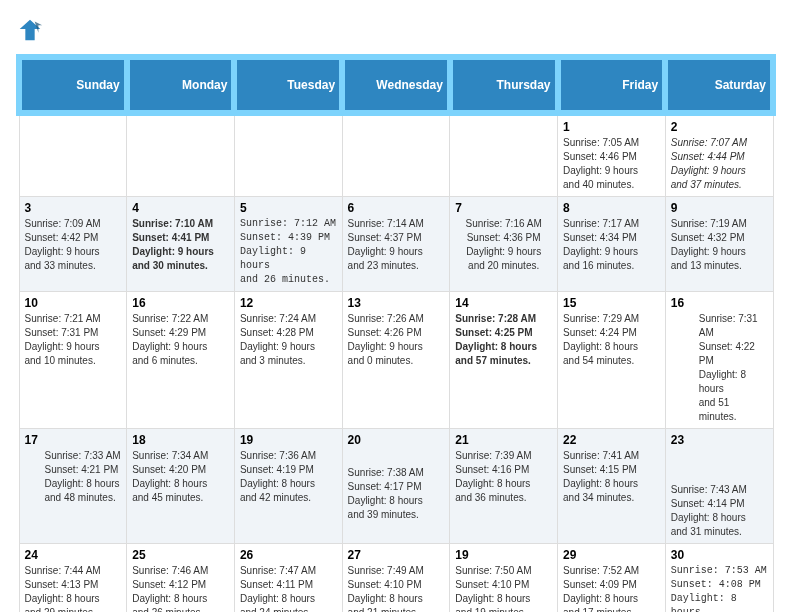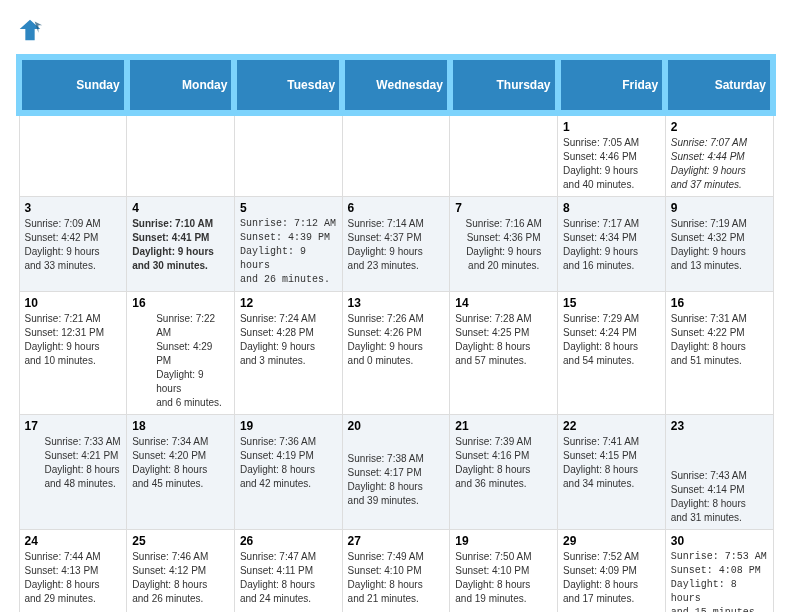--- a/index.html
+++ b/index.html
@@ -185,62 +185,62 @@
           <div class="day-info" style="white-space: pre-line;">Sunrise: 7:19 AM
 Sunset: 4:32 PM
 Daylight: 9 hours
 and 13 minutes.</div>
         </td>
       </tr>
       <tr>
         <td>
           <span class="day-num">10</span>
           <div class="day-info" style="white-space: pre-line;">Sunrise: 7:21 AM
-Sunset: 12:31 PM
+Sunset: 7:31 PM
 Daylight: 9 hours
 and 10 minutes.</div>
         </td>
         <td>
           <span class="day-num">16</span>
-          <div class="day-info" style="white-space: pre-line; margin-left: 24px;">Sunrise: 7:22 AM
+          <div class="day-info" style="white-space: pre-line;">Sunrise: 7:22 AM
 Sunset: 4:29 PM
 Daylight: 9 hours
 and 6 minutes.</div>
         </td>
         <td>
           <span class="day-num">12</span>
           <div class="day-info" style="white-space: pre-line;">Sunrise: 7:24 AM
 Sunset: 4:28 PM
 Daylight: 9 hours
 and 3 minutes.</div>
         </td>
         <td>
           <span class="day-num">13</span>
           <div class="day-info" style="white-space: pre-line;">Sunrise: 7:26 AM
 Sunset: 4:26 PM
 Daylight: 9 hours
 and 0 minutes.</div>
         </td>
         <td>
           <span class="day-num">14</span>
-          <div class="day-info" style="white-space: pre-line;">Sunrise: 7:28 AM
+          <div class="day-info" style="white-space: pre-line; font-weight: bold;">Sunrise: 7:28 AM
 Sunset: 4:25 PM
 Daylight: 8 hours
 and 57 minutes.</div>
         </td>
         <td>
           <span class="day-num">15</span>
           <div class="day-info" style="white-space: pre-line;">Sunrise: 7:29 AM
 Sunset: 4:24 PM
 Daylight: 8 hours
 and 54 minutes.</div>
         </td>
         <td>
           <span class="day-num">16</span>
-          <div class="day-info" style="white-space: pre-line;">Sunrise: 7:31 AM
+          <div class="day-info" style="white-space: pre-line; margin-left: 28px;">Sunrise: 7:31 AM
 Sunset: 4:22 PM
 Daylight: 8 hours
 and 51 minutes.</div>
         </td>
       </tr>
       <tr>
         <td>
           <span class="day-num">17</span>
           <div class="day-info" style="white-space: pre-line; margin-left: 20px;">Sunrise: 7:33 AM
 Sunset: 4:21 PM

